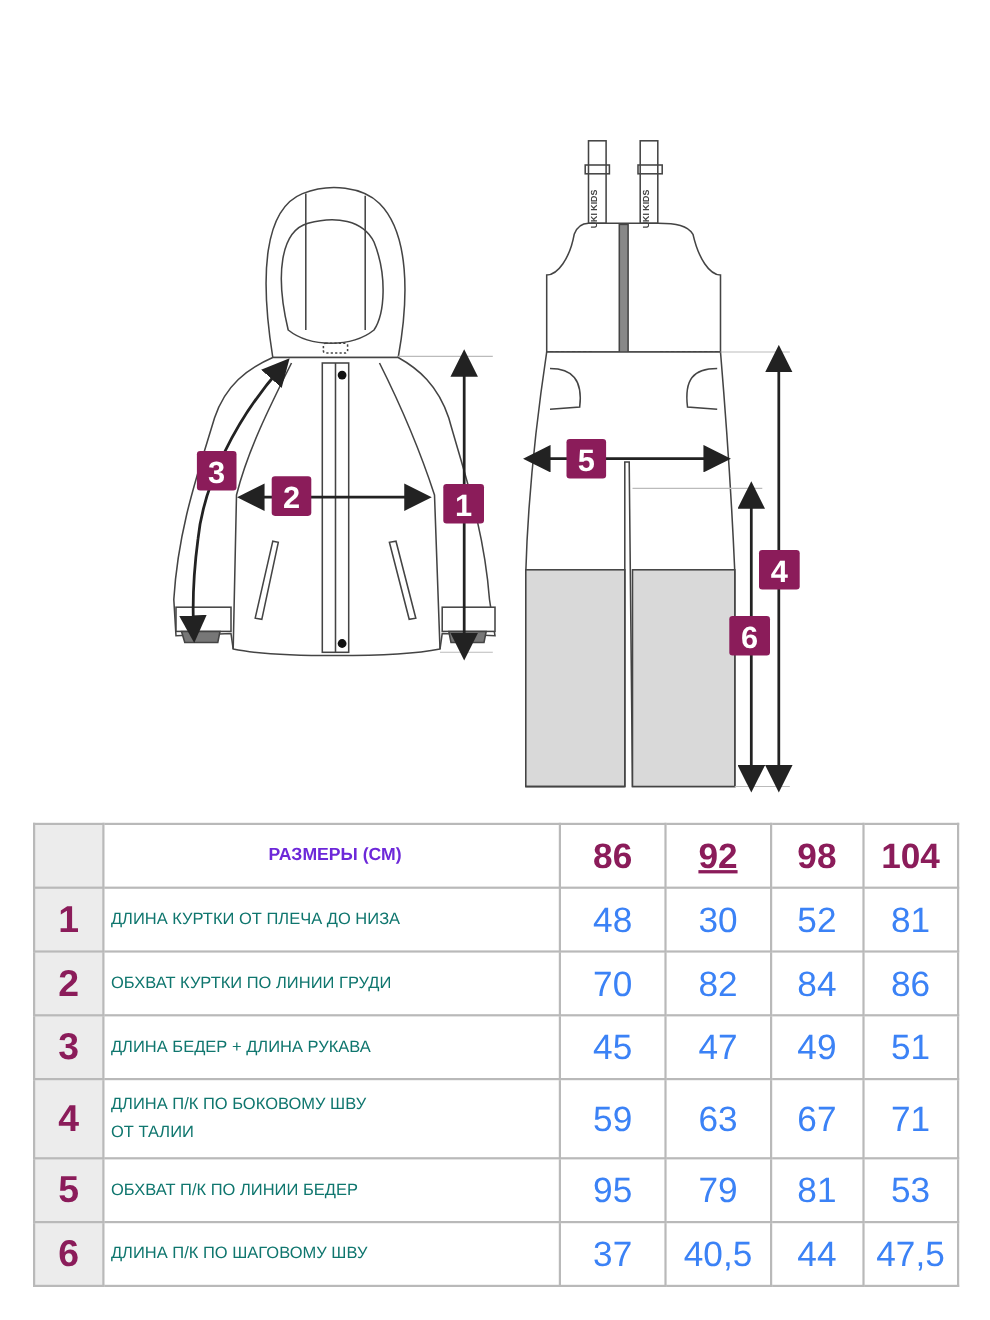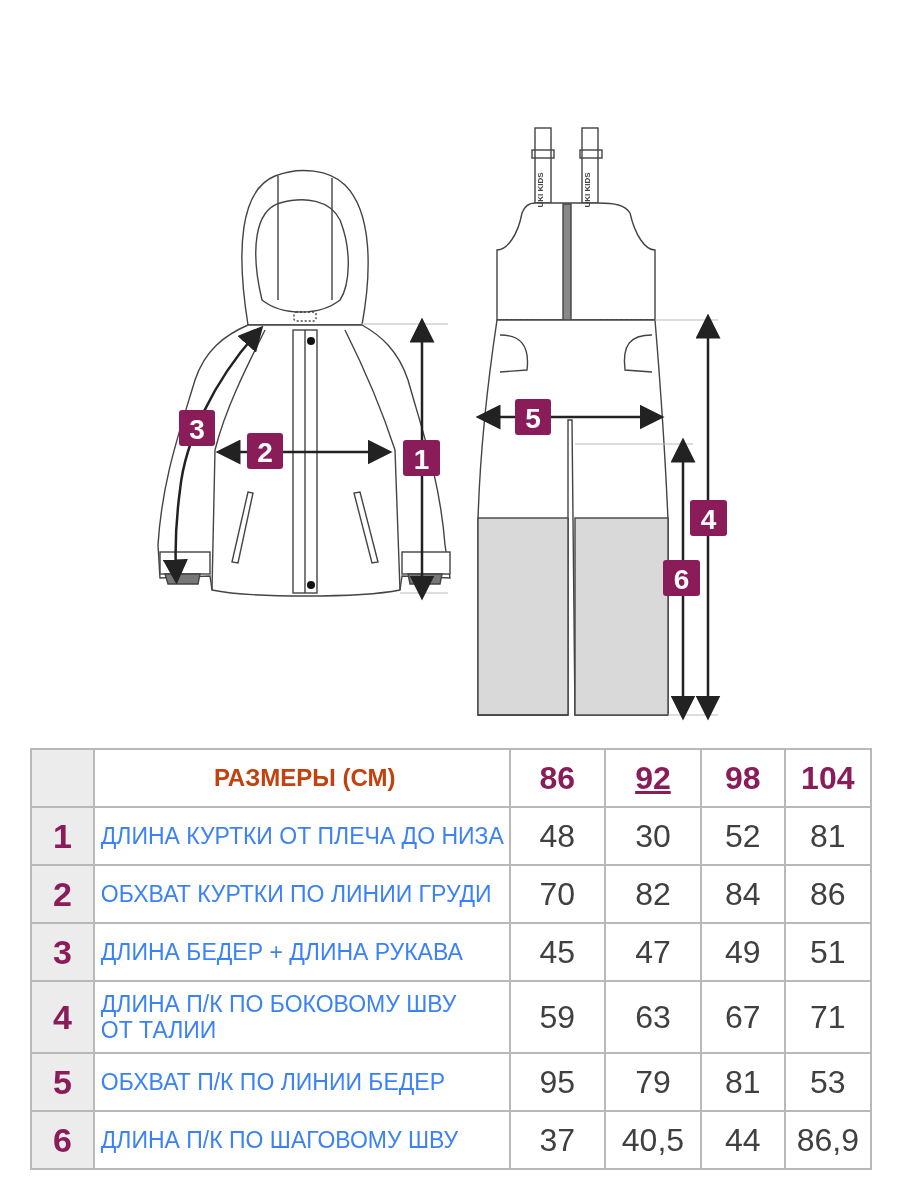--- a/index.html
+++ b/index.html
@@ -1,24 +1,24 @@
 <!DOCTYPE html>
 <html><head>
 <meta charset="utf-8">
 <style>
   html, body { margin:0; padding:0; background:#fff; }
   body { width:900px; height:1200px; position:relative; overflow:hidden; font-family:"Liberation Sans", sans-serif; }
   .drawings { position:absolute; left:0; top:0; width:900px; height:740px; }
   .size-table { position:absolute; left:30px; top:748px; width:842px; border-collapse:collapse; }
   .size-table td { border:2px solid #b9b9b9; padding:0; }
   .num-col { width:62px; background:#ececec; text-align:center; color:#8b1c5a; font-weight:bold; font-size:34px; }
-  .label-col { width:416px; font-size:23px; color:#3b82f6; padding-left:6px !important; line-height:26px; }
-  .head-label { text-align:center; color:#c2410c; font-weight:bold; font-size:24px; }
+  .label-col { width:416px; font-size:15px; color:#0f766e; padding-left:6px !important; line-height:26px; }
+  .head-label { text-align:center; color:#6d28d9; font-weight:bold; font-size:16px; }
   .size-head { text-align:center; color:#8b1c5a; font-weight:bold; font-size:32px; }
-  .val { text-align:center; font-size:32px; color:#404040; }
+  .val { text-align:center; font-size:32px; color:#3b82f6; }
   .c86 { width:95px; } .c92 { width:95px;text-decoration:underline; } .c98 { width:83px; } .c104 { width:85px; }
   tr.h0 td { height:56px; }
   tr.r td { height:56px; }
   tr.r.tall td { height:70px; }
   svg text { font-family:"Liberation Sans", sans-serif; font-weight:bold; }
 </style>
 </head>
 <body>
 
 <svg class="drawings" viewBox="0 0 900 740" xmlns="http://www.w3.org/2000/svg">
@@ -177,16 +177,16 @@
     <td class="val">79</td>
     <td class="val">81</td>
     <td class="val">53</td>
   </tr>
   <tr class="r">
     <td class="num-col">6</td>
     <td class="label-col">ДЛИНА П/К ПО ШАГОВОМУ ШВУ</td>
     <td class="val">37</td>
     <td class="val">40,5</td>
     <td class="val">44</td>
-    <td class="val">86,9</td>
+    <td class="val">47,5</td>
   </tr>
 </tbody>
   </table>
 
 </body></html>

